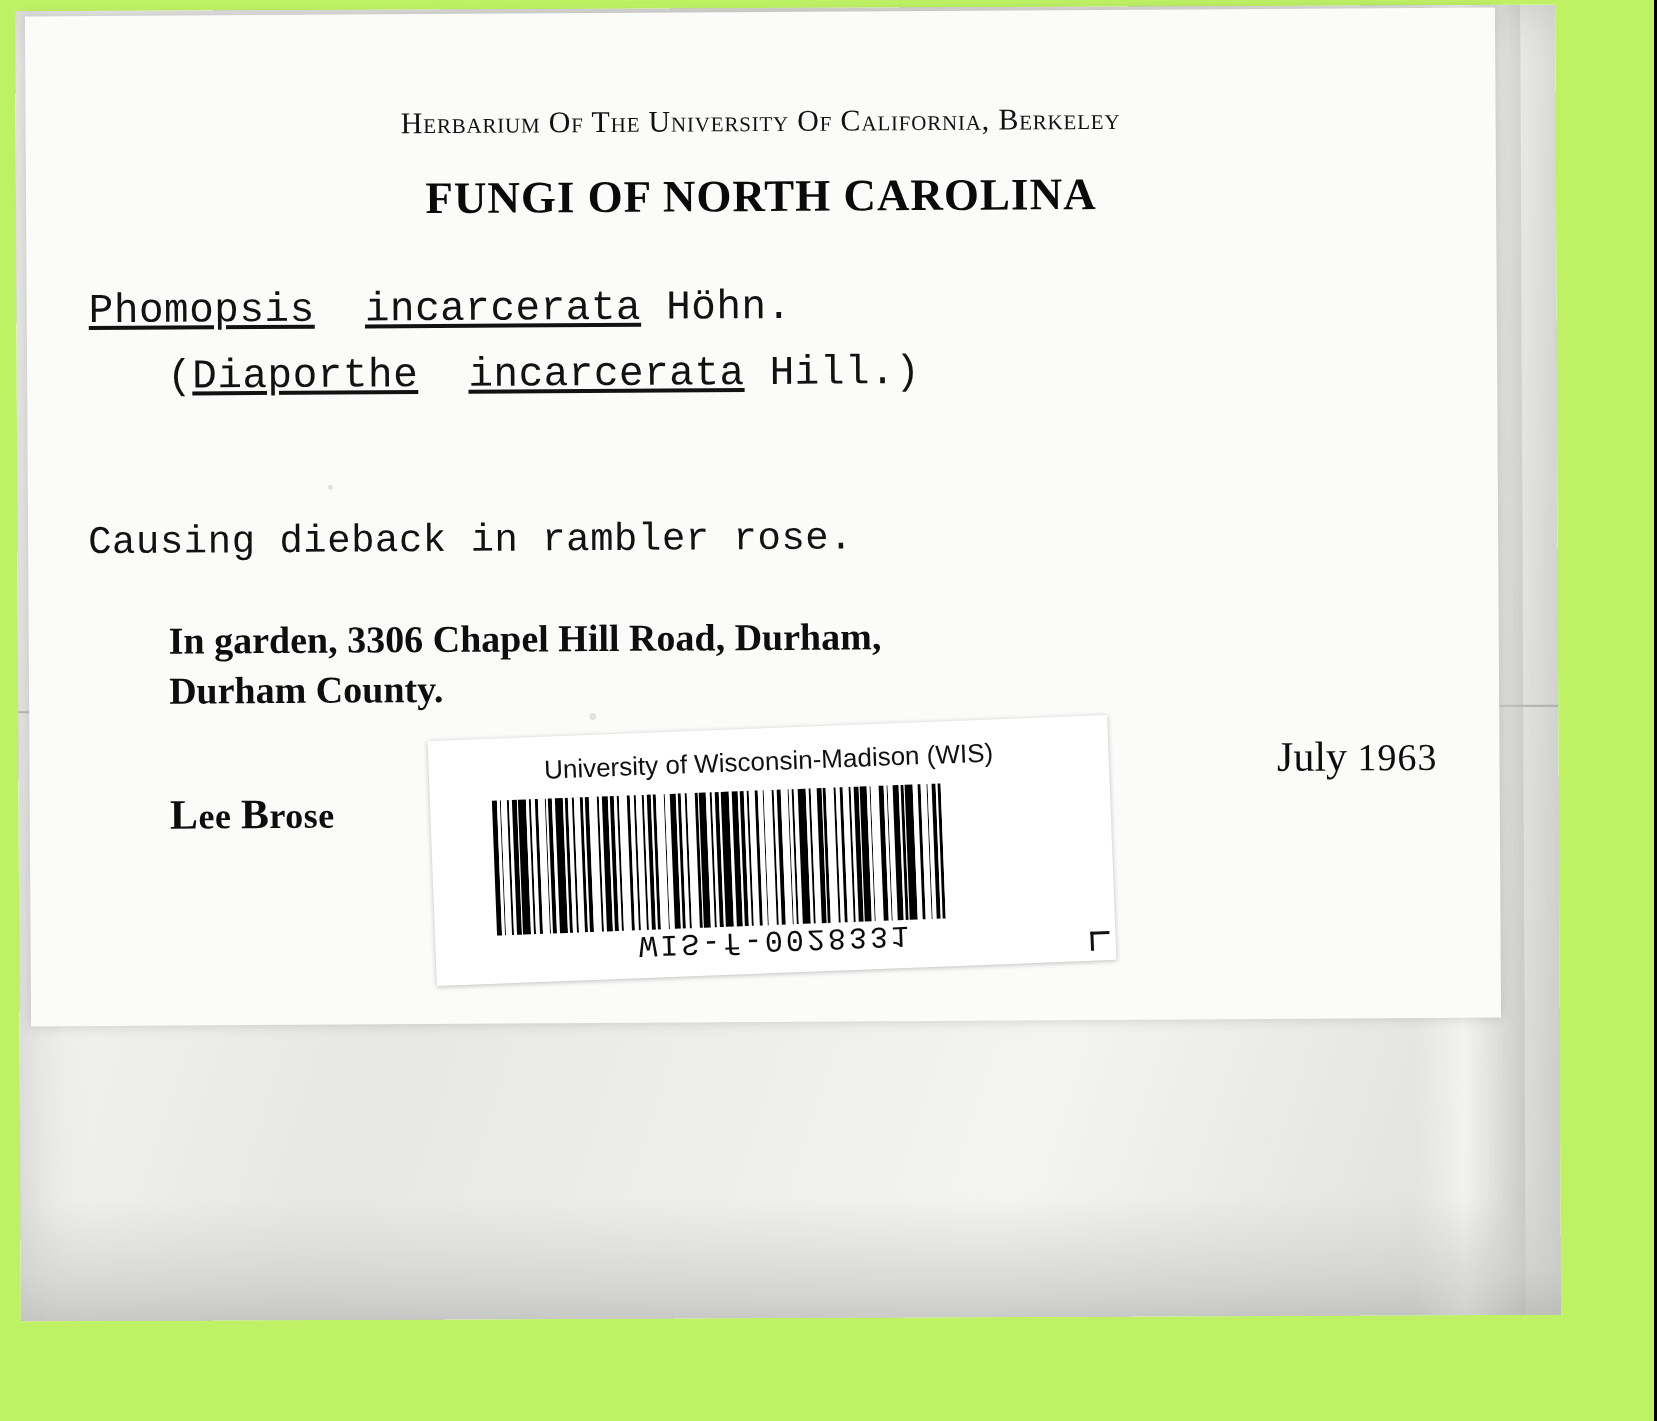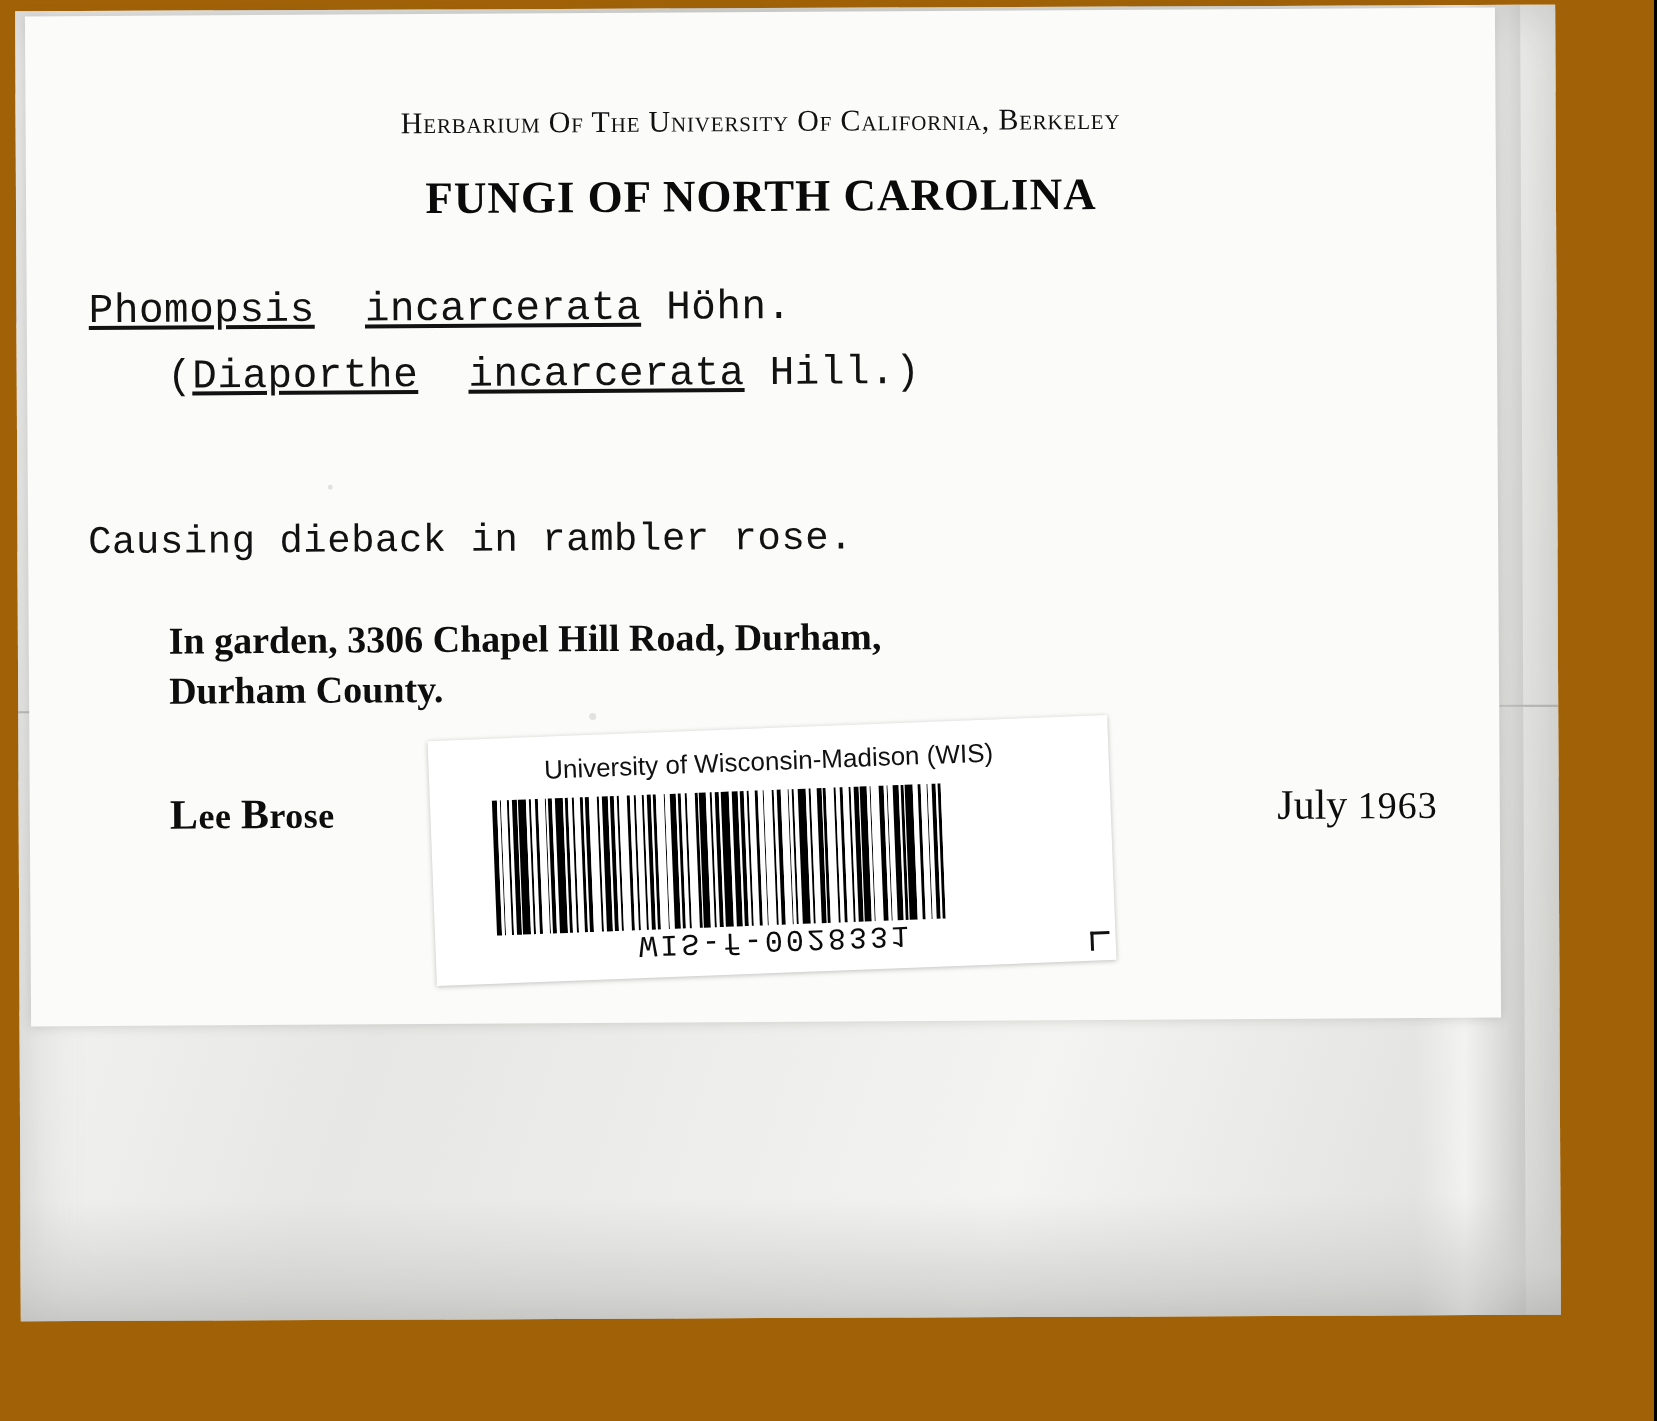--- a/index.html
+++ b/index.html
@@ -12,21 +12,21 @@
     height: 1421px;
     overflow: hidden;
     font-family: "Liberation Serif", serif;
   }
 
   #sheet {
     position: absolute;
     left: 0; top: 0;
     width: 1654px;
     height: 1421px;
-    background: #a16207;
+    background: #bef264;
   }
 
   
   .packet {
     position: absolute;
     left: 18px;
     top: 8px;
     width: 1540px;
     height: 1310px;
     background: #e9e9e7;
@@ -159,21 +159,21 @@
     font-size: 36px;
     font-weight: bold;
     color: #0d0d0d;
     letter-spacing: 0.5px;
   }
   .collector .big { font-size: 42px; }
 
   .date {
     position: absolute;
     right: 62px;
-    top: 772px;
+    top: 724px;
     font-family: "Liberation Serif", serif;
     font-size: 42px;
     color: #0d0d0d;
     margin-left: 41px;
   }
   .date .yr { font-size: 38px; letter-spacing: 1px; }
 
   
   .barcode-sticker {
     position: absolute;

